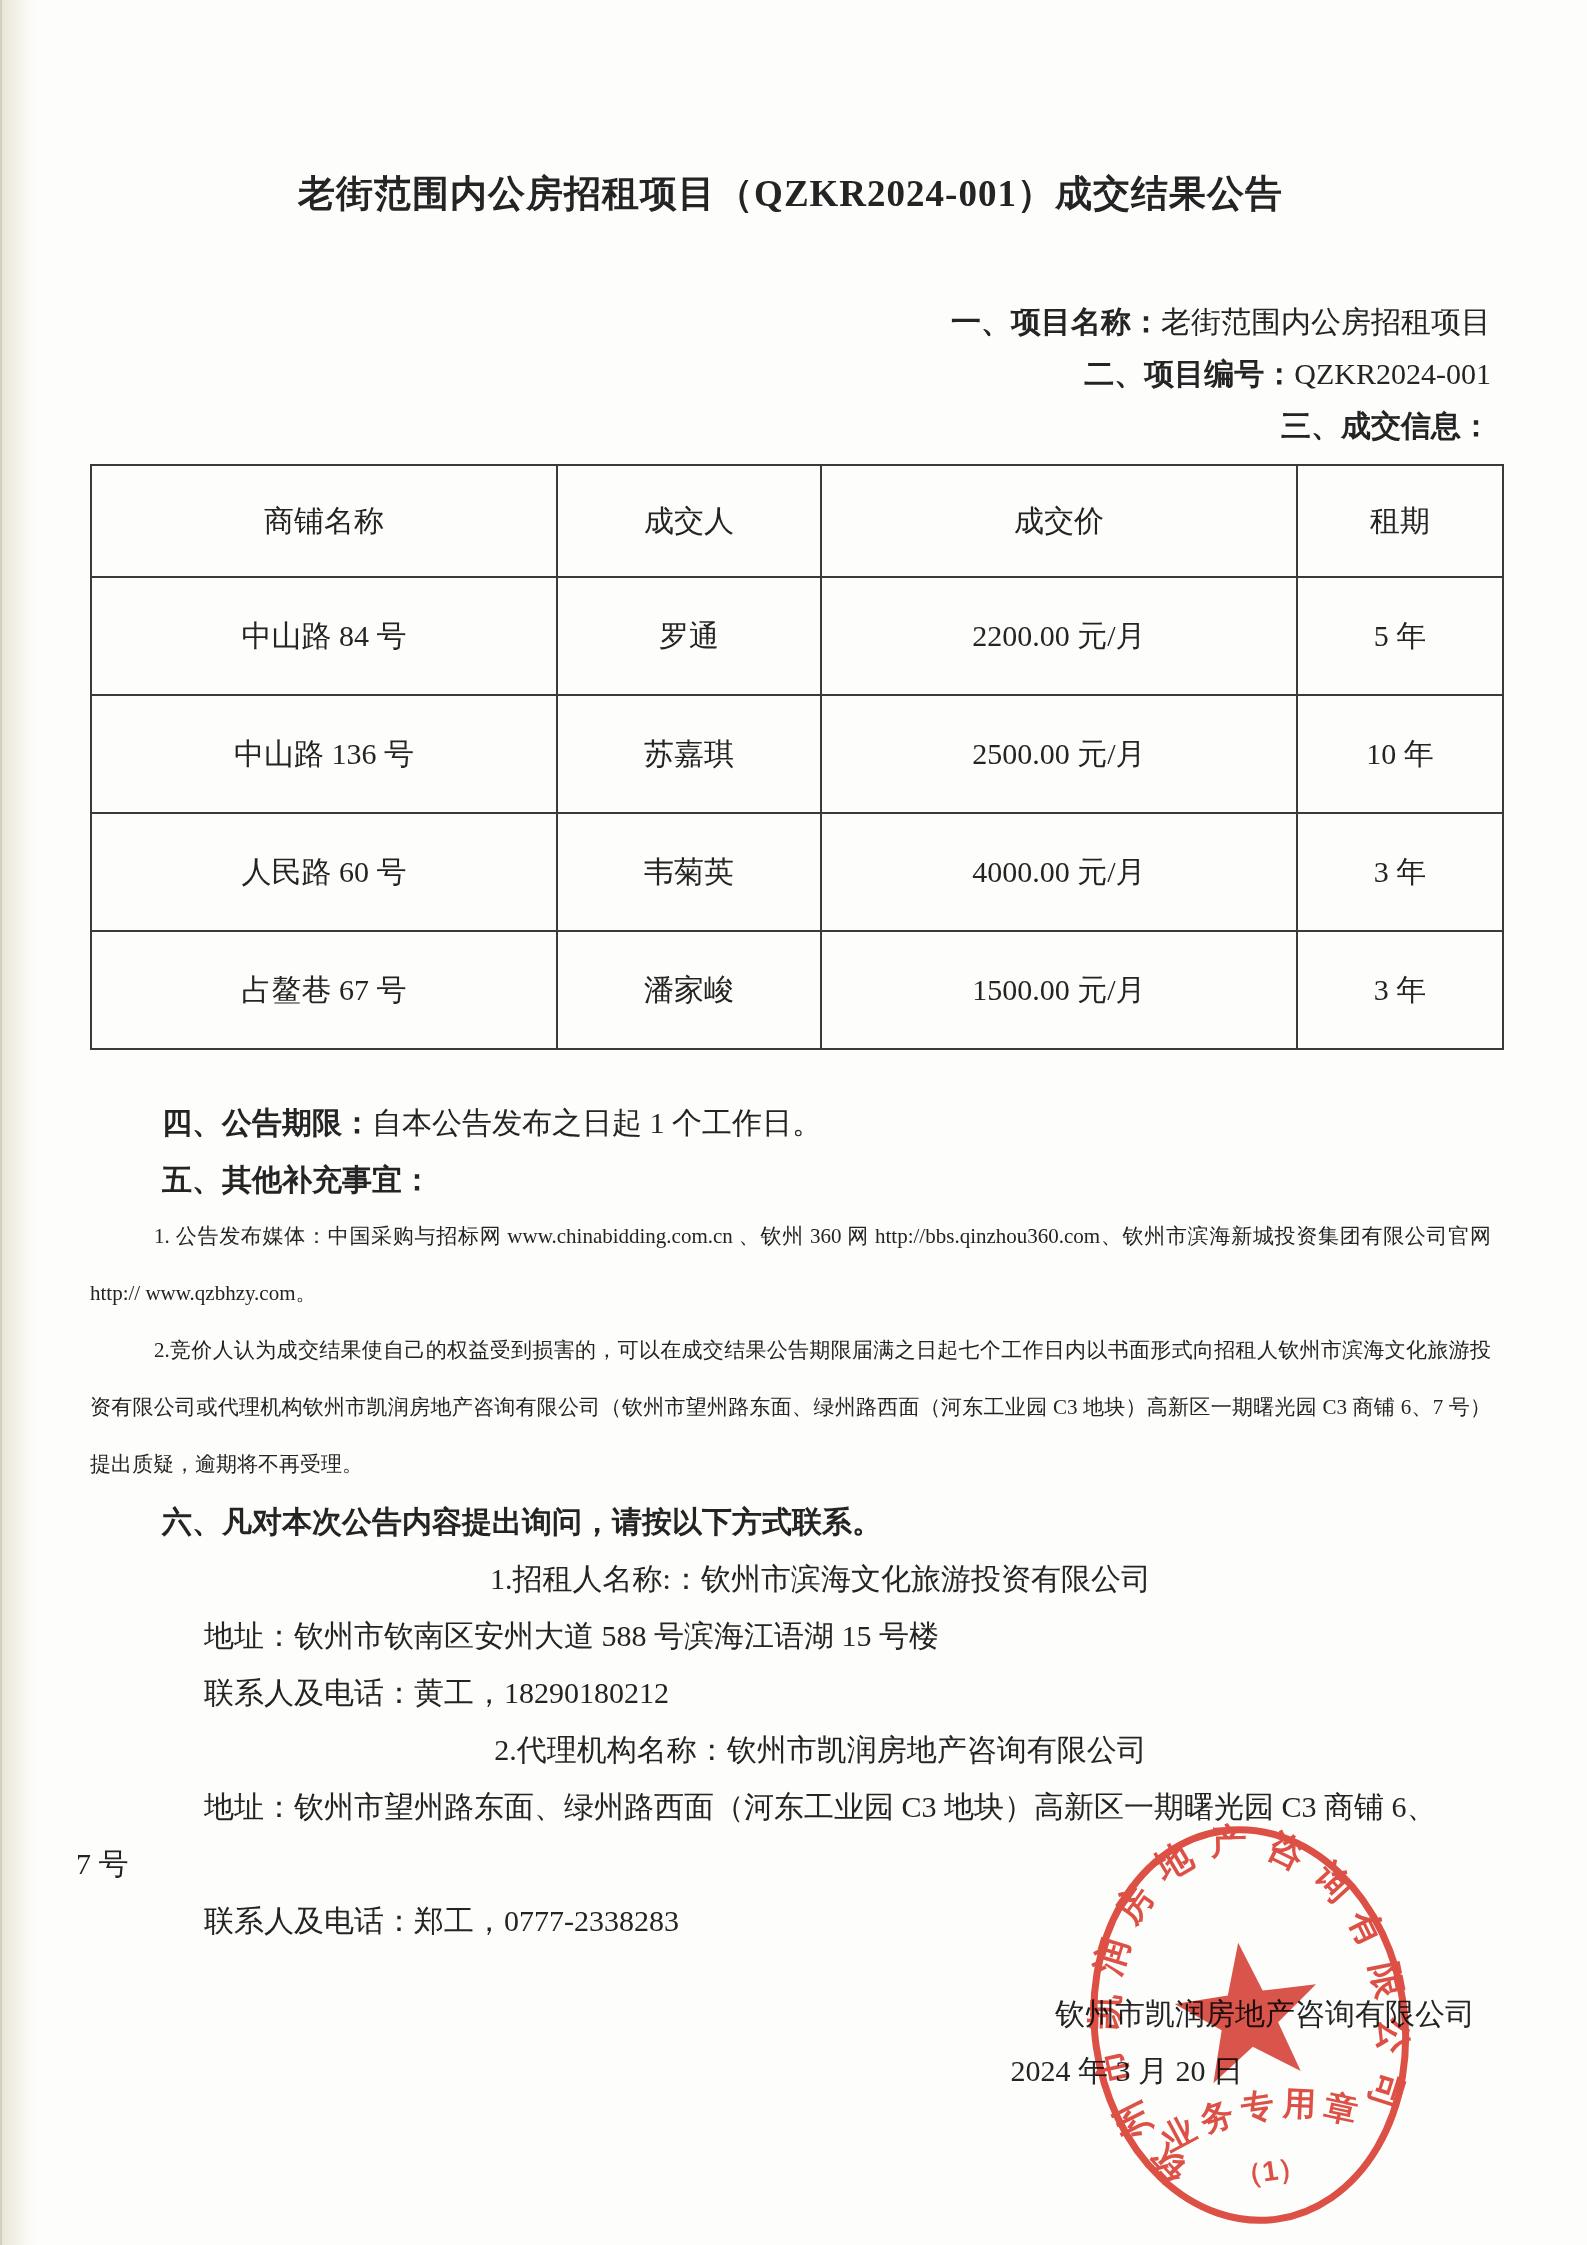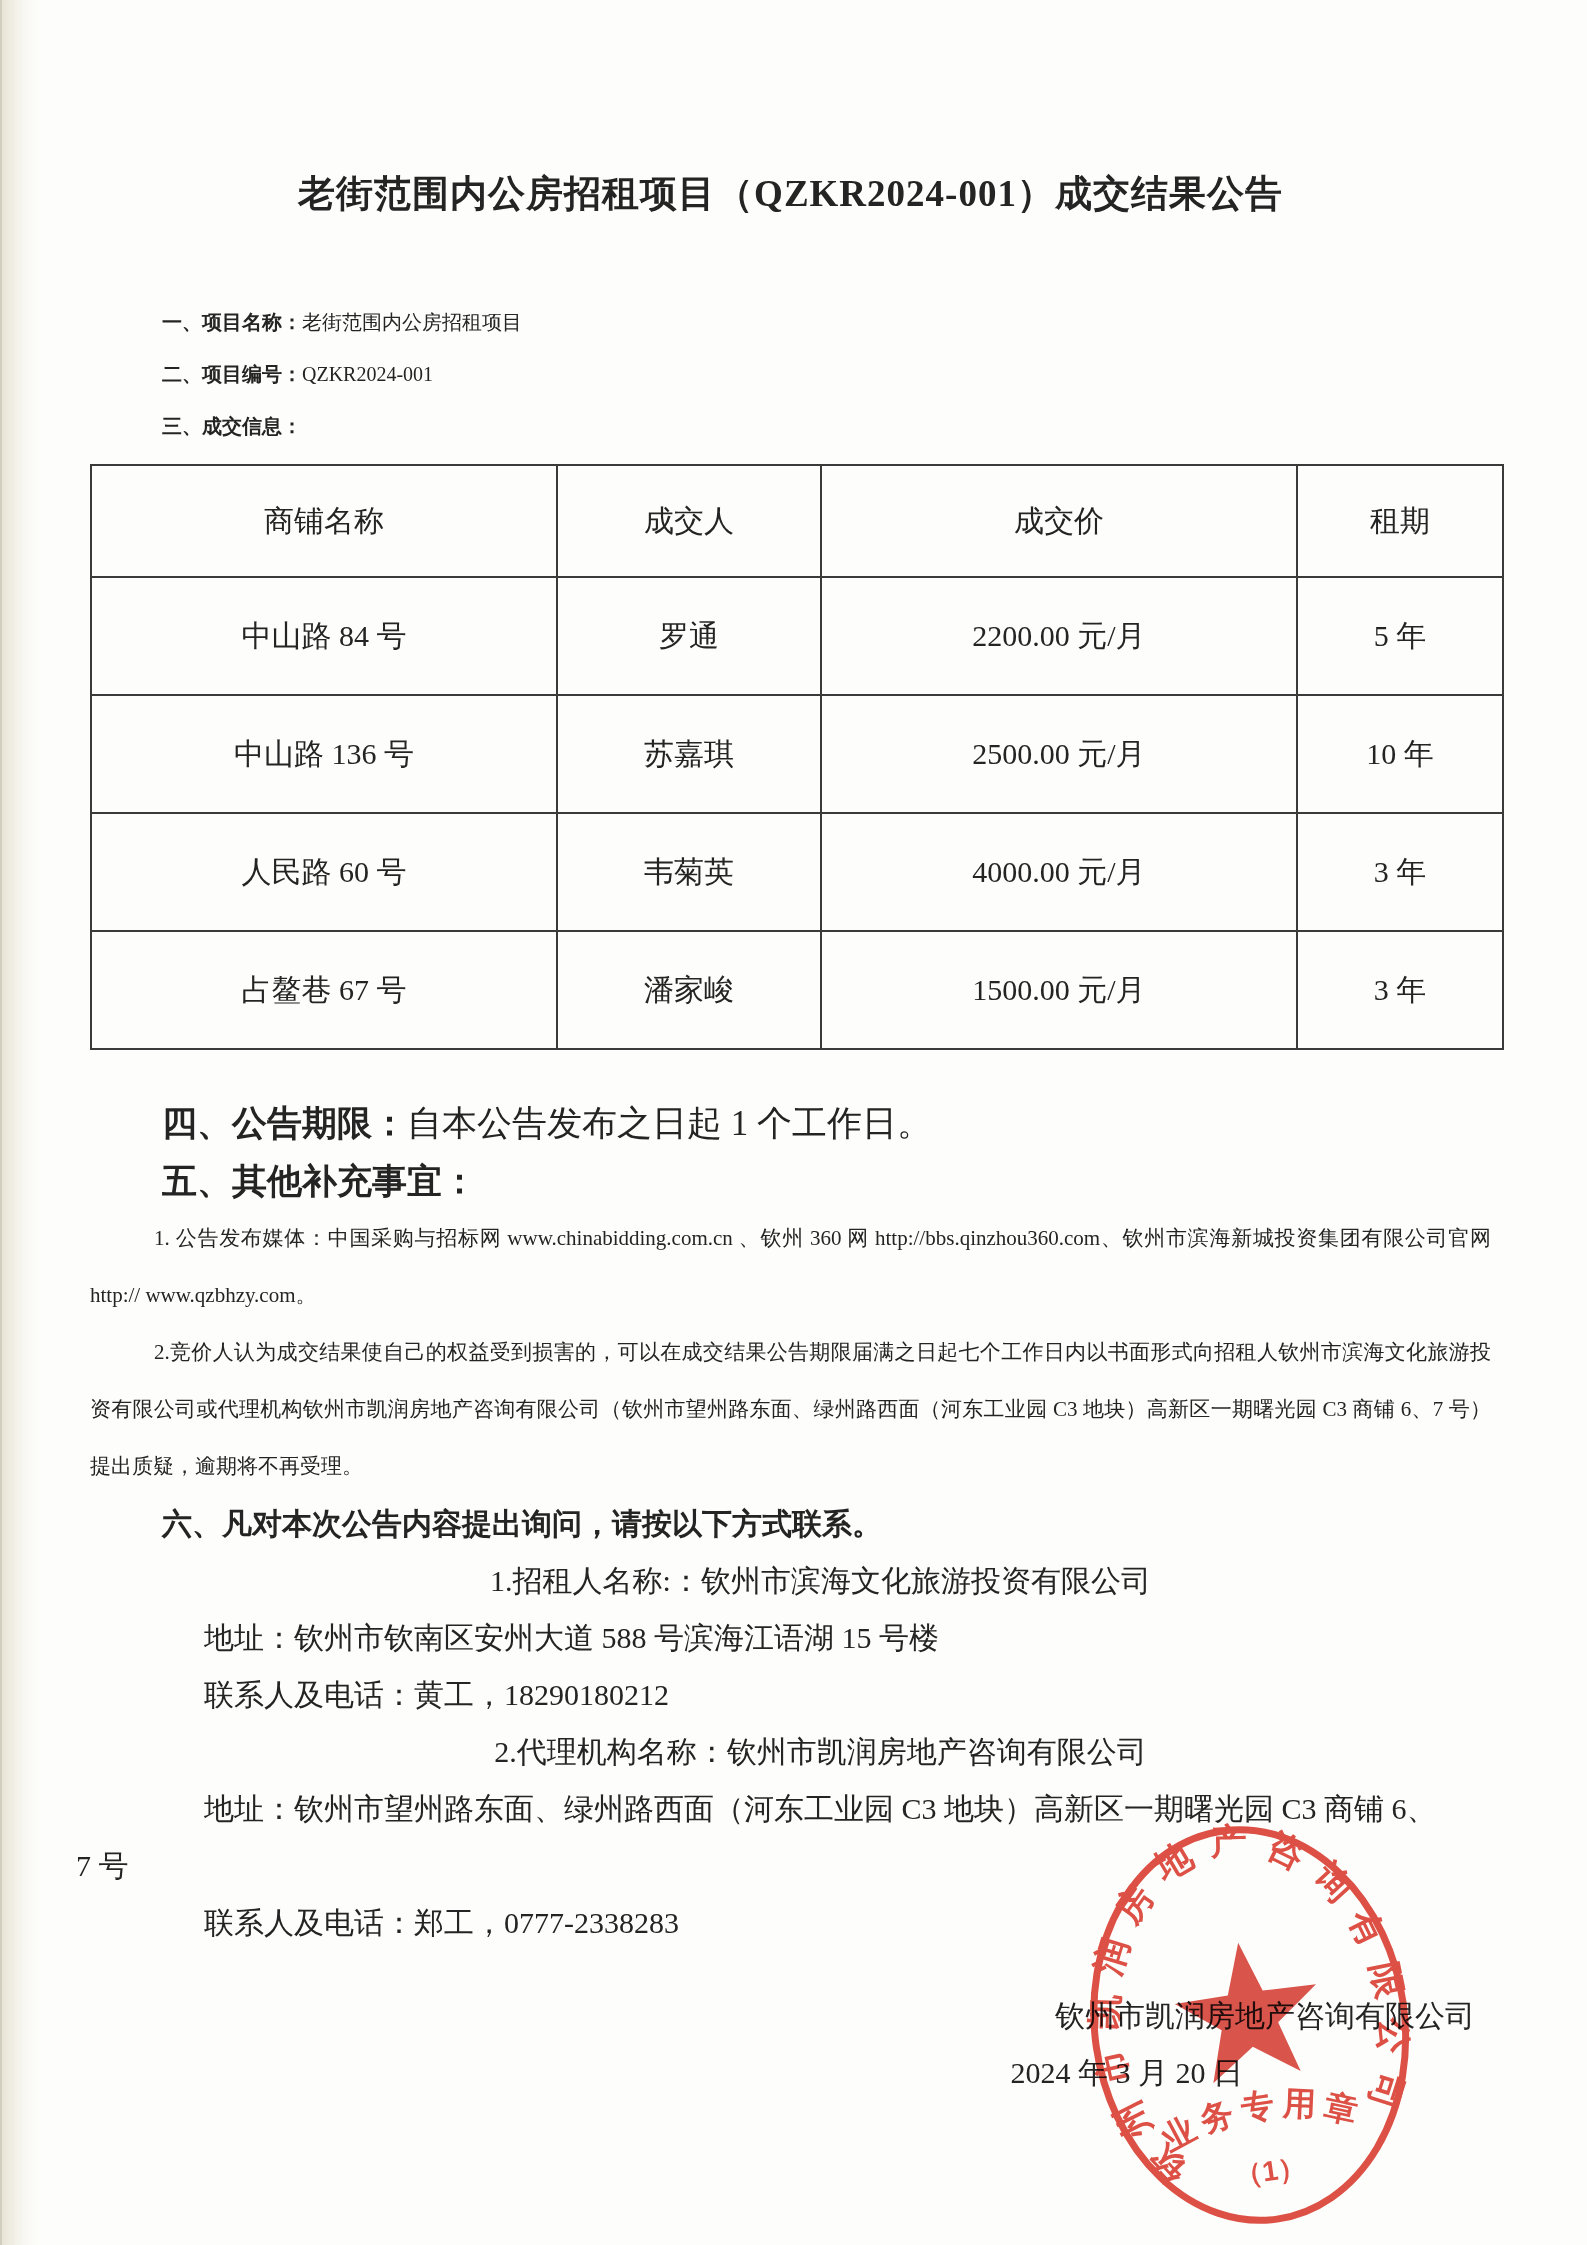--- a/index.html
+++ b/index.html
@@ -12,35 +12,35 @@
   .scan-edge{
     position:absolute;left:0;top:0;width:38px;height:100%;
     background:linear-gradient(to right, rgba(216,209,184,.55), rgba(216,209,184,.12) 60%, transparent);
     border-left:2px solid rgba(160,150,120,.45);
   }
   .page{position:relative;padding:168px 96px 0 90px;}
   .doc-title{
     text-align:center;font-size:37px;font-weight:700;line-height:52px;
     font-family:"Liberation Serif","DejaVu Serif",serif;letter-spacing:1px;
   }
-  .meta{margin-top:76px;font-size:20px;line-height:52px;}
+  .meta{margin-top:76px;font-size:30px;line-height:52px;text-align:right;}
   .meta-line{padding-left:72px;}
   .lbl{font-weight:700;font-family:"Liberation Sans","DejaVu Sans",sans-serif;}
   .deal-table{
     margin-top:12px;width:1414px;margin-left:0px;
     border-collapse:collapse;table-layout:fixed;
     font-size:30px;
   }
   .deal-table th,.deal-table td{
     border:2px solid #3a3a3a;text-align:center;vertical-align:middle;
     font-weight:400;padding:0;
   }
   .deal-table th{height:110px;}
   .deal-table td{height:116px;}
-  .sec45{margin-top:44px;font-size:35px;line-height:57px;}
+  .sec45{margin-top:44px;font-size:30px;line-height:57px;}
   .sec45 .line{padding-left:72px;}
   .para{
     font-size:21px;line-height:57px;text-align:justify;text-justify:inter-ideograph;
     text-indent:64px;margin:0;
   }
   .heading6{font-size:30px;line-height:57px;padding-left:72px;font-weight:700;
     font-family:"Liberation Sans","DejaVu Sans",sans-serif;}
   .contacts{font-size:30px;line-height:57px;}
   .ind0{padding-left:0px;margin-left:-14px;}
   .ind1{padding-left:60px;text-align:center;}

